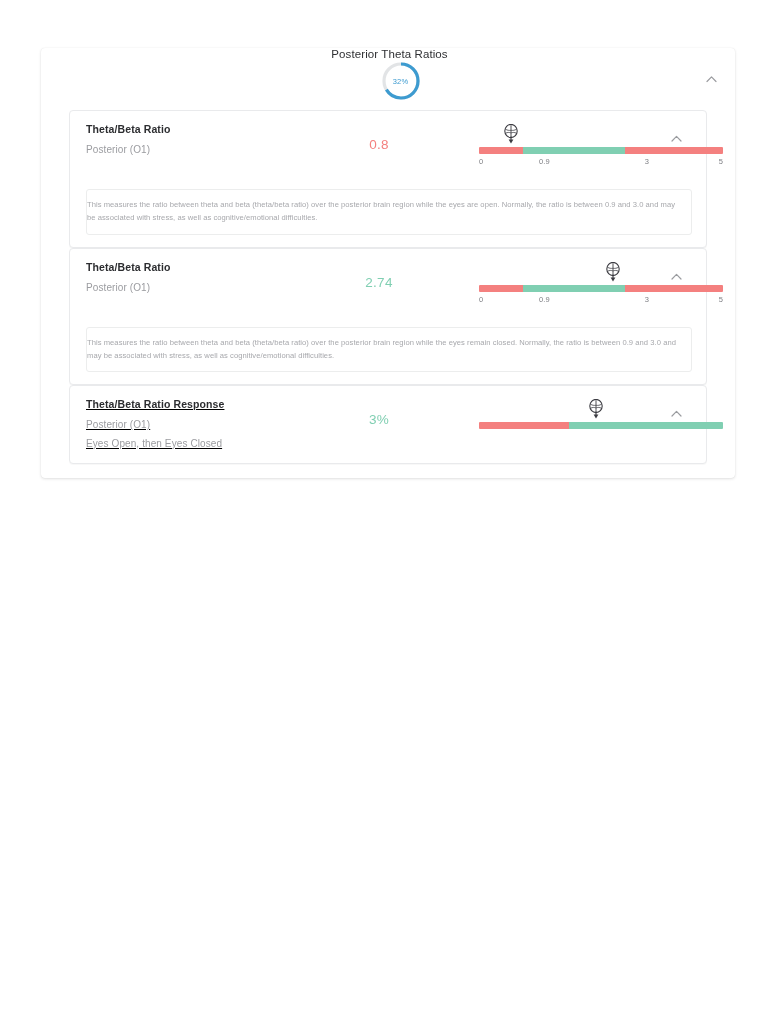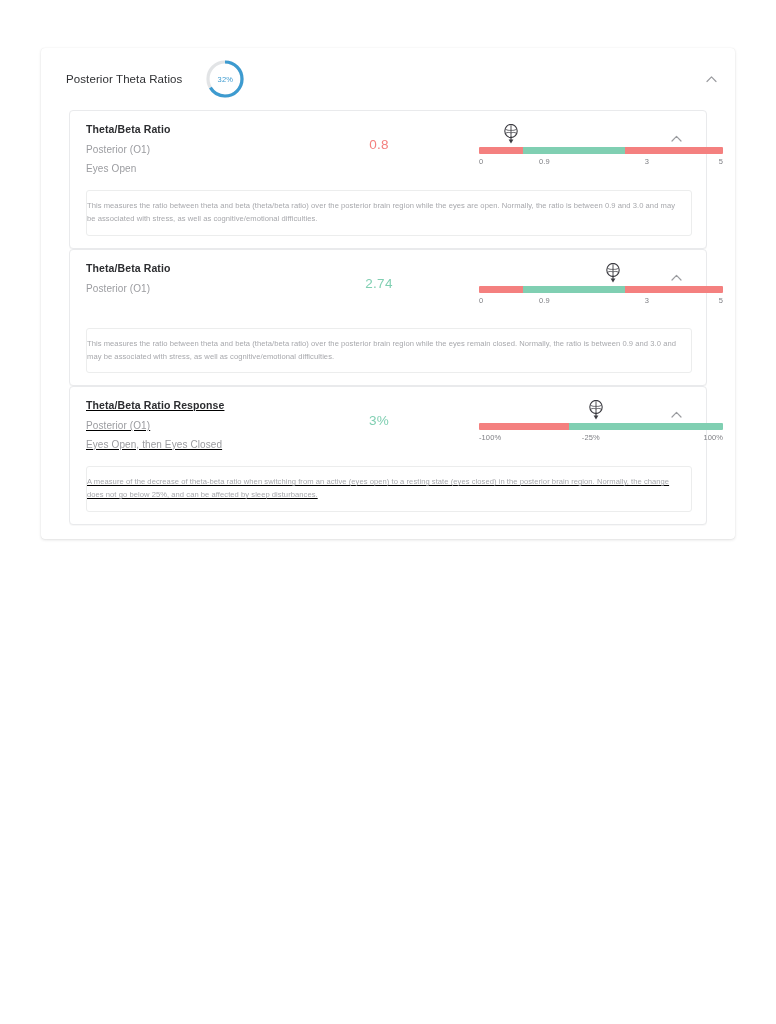--- a/index.html
+++ b/index.html
@@ -23,20 +23,21 @@
     padding-bottom: 14px;
   }
 
   
   .panel-header {
     position: relative;
     height: 62px;
     display: flex;
     align-items: center;
     padding: 0 22px 0 25px;
+    flex-direction: column;
   }
   .panel-title {
     font-size: 11.5px;
     color: #2f3033;
     letter-spacing: .1px;
     white-space: nowrap;
   }
   .ring-wrap {
     margin-left: 22px;
     width: 42px; height: 42px;
@@ -182,21 +183,20 @@
       </span>
     </div>
 
     <div class="cards" id="cards-root">
   <div class="card">
     <div class="card-top">
 
       <div class="labels">
         <div class="metric-name">Theta/Beta Ratio</div>
         <div class="metric-site">Posterior (O1)</div>
-        <div class="metric-cond">Eyes Open</div>
       </div>
 
       <div class="metric-value val-red">0.8</div>
 
       <div class="gauge">
         <div class="gauge-marker-row">
           <span class="marker" style="left: 13%;">
             <svg width="16" height="21" viewBox="0 0 16 21">
               <ellipse cx="8" cy="7" rx="6.2" ry="6.6" fill="#ffffff" stroke="#3c3c42" stroke-width="1.1"></ellipse>
               <path d="M8 1.2 L8 13.2" stroke="#3c3c42" stroke-width=".9"></path>
@@ -303,32 +303,26 @@
               <path d="M13.4 9.2 C11.2 8.2 10 8.3 8.1 8.9" fill="none" stroke="#3c3c42" stroke-width=".8"></path>
               <path d="M8 12.6 L8 17.4" stroke="#3c3c42" stroke-width="1.1"></path>
               <path d="M5.6 15.4 L8 19.6 L10.4 15.4 Z" fill="#3c3c42"></path>
             </svg>
           </span>
         </div>
         <div class="bar">
                 <div class="seg seg-red" style="width: 37%;"></div>
                 <div class="seg seg-green" style="width: 63%;"></div>
               </div>
-        <div class="ticks">
-                <div class="tick t-start" style="left: 0%;">-100%</div>
-                <div class="tick t-mid" style="left: 37%;">-25%</div>
-                <div class="tick t-end" style="left: 100%;">100%</div>
-              </div>
       </div>
 
       <span class="card-chev">
         <svg class="chev" width="11" height="7" viewBox="0 0 11 7">
           <path d="M1 6 L5.5 1.4 L10 6" fill="none" stroke="#9b9ca0" stroke-width="1.2" stroke-linecap="round" stroke-linejoin="round"></path>
         </svg>
       </span>
     </div>
 
-    <div class="desc">A measure of the decrease of theta-beta ratio when switching from an active (eyes open) to a resting state (eyes closed) in the posterior brain region. Normally, the change does not go below 25%, and can be affected by sleep disturbances.</div>
   </div>
 </div>
 
   </div>
 </div>
 
 </body></html>

